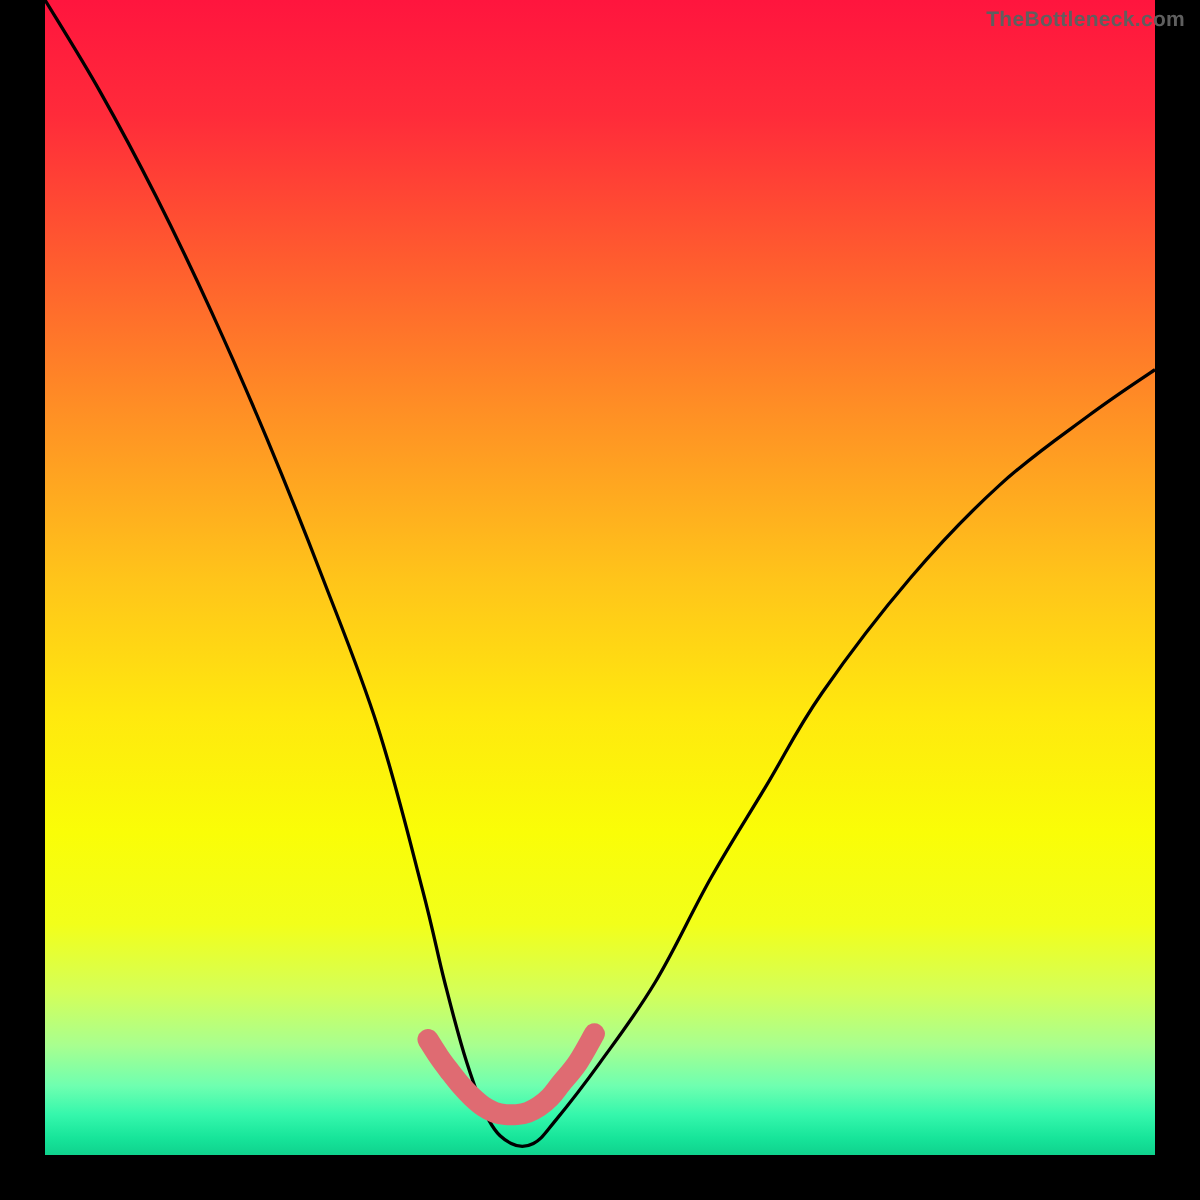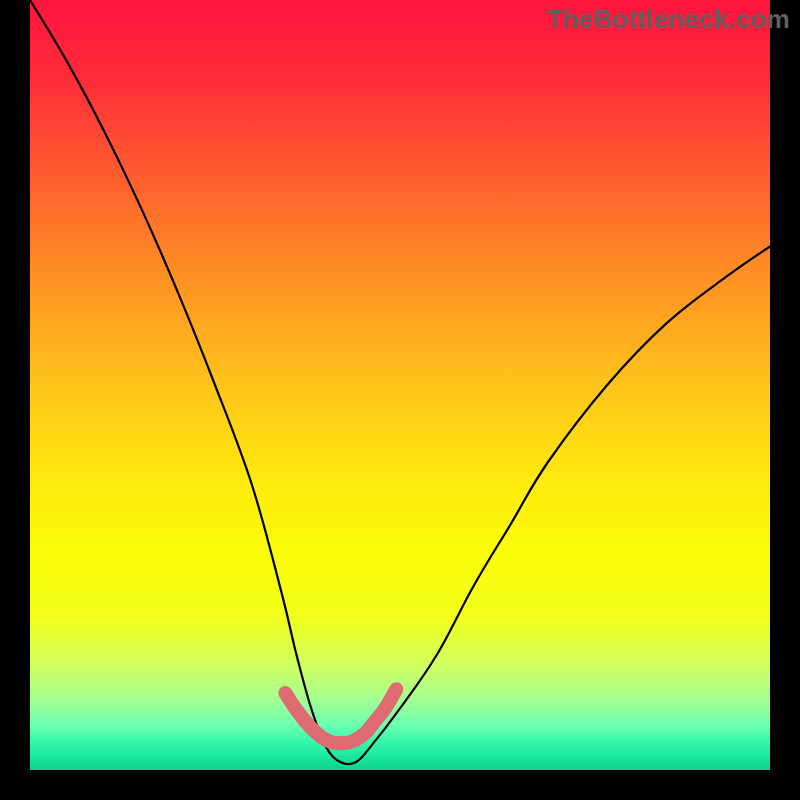--- a/index.html
+++ b/index.html
@@ -19,21 +19,21 @@
   svg {
     position: absolute;
     top: 0;
     left: 0;
   }
   .watermark {
     position: absolute;
     top: 4px;
     right: 10px;
     font-family: Arial, Helvetica, sans-serif;
-    font-size: 26px;
+    font-size: 14px;
     font-weight: 600;
     color: #5f5f5f;
     letter-spacing: 0.2px;
     user-select: none;
   }
 </style>
 </head>
 <body>
 
 <div class="stage">

